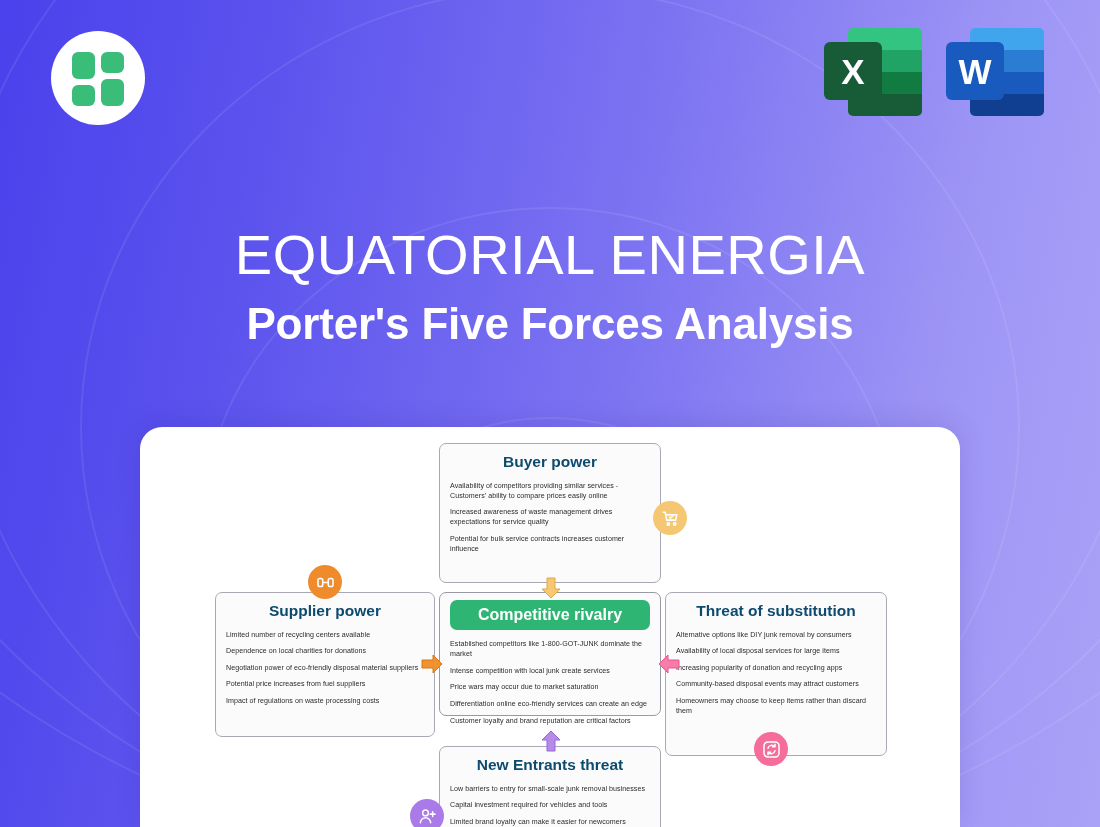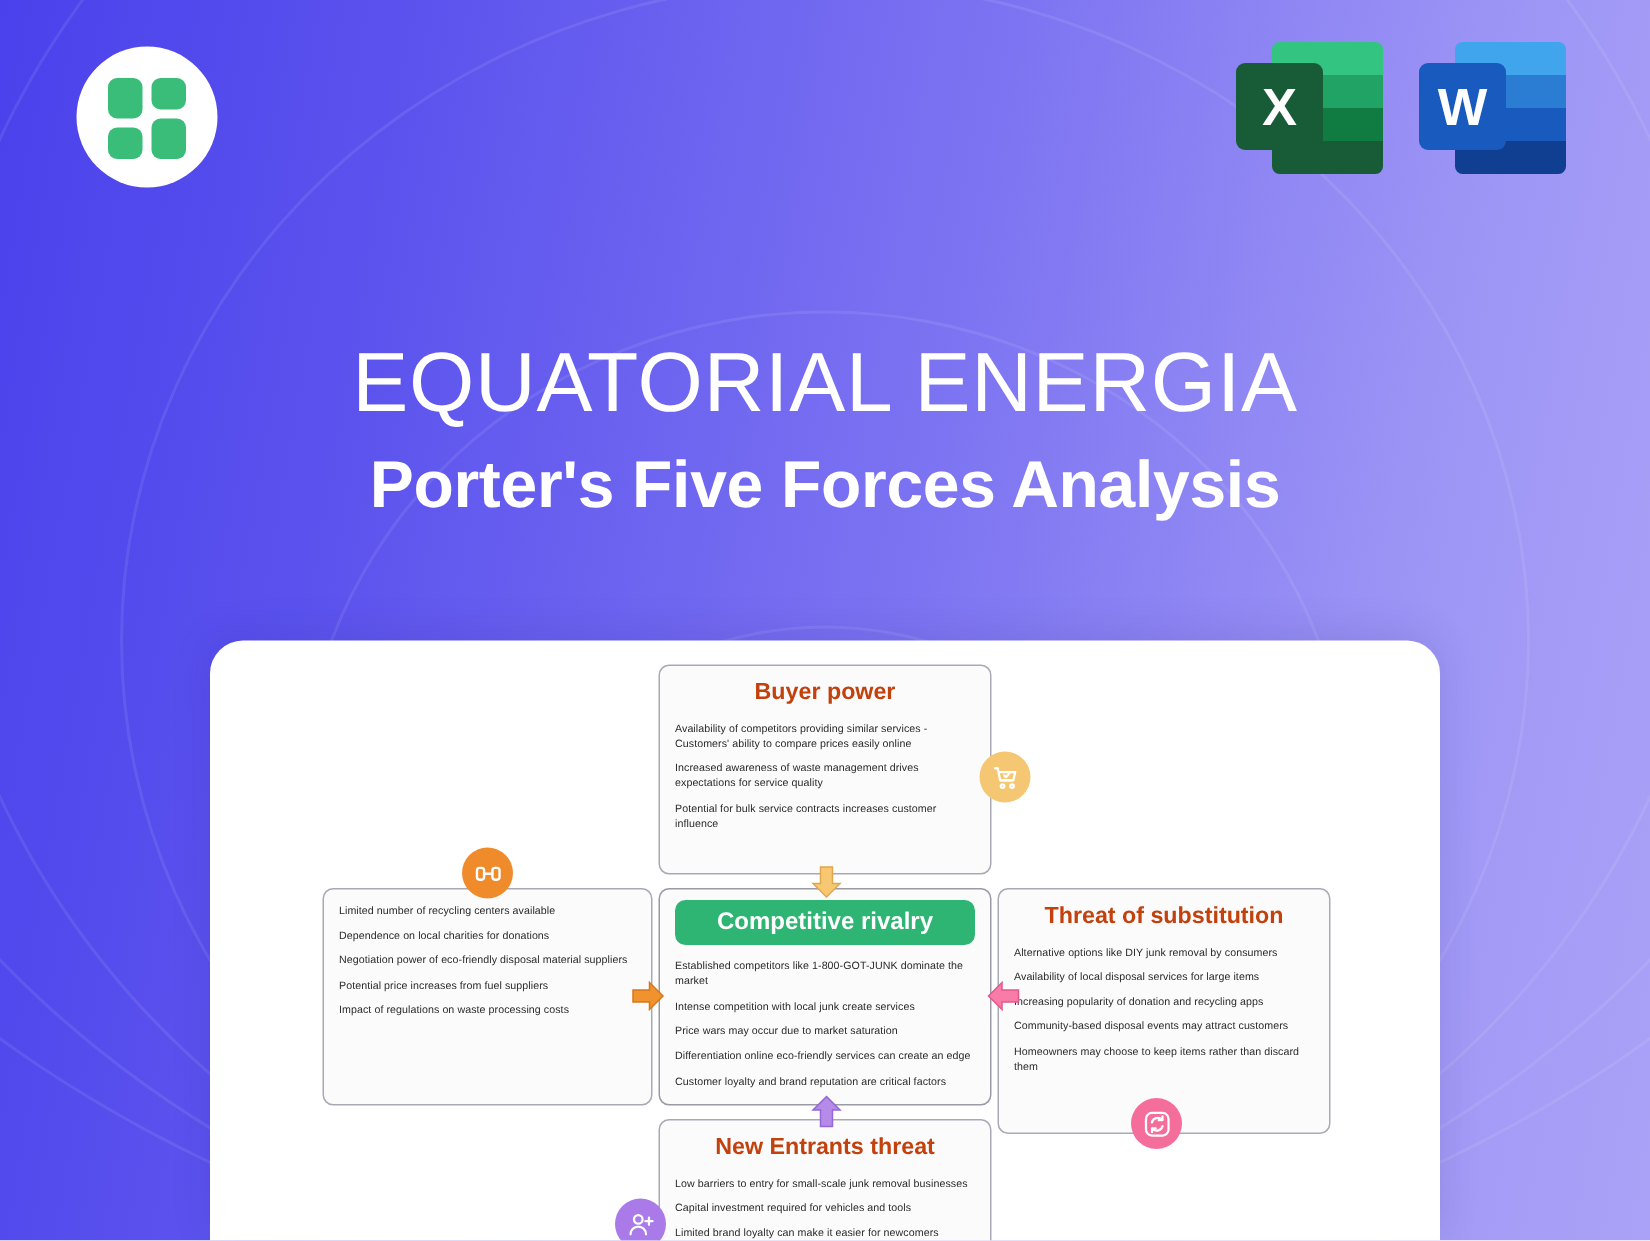--- a/index.html
+++ b/index.html
@@ -102,21 +102,21 @@
     position: absolute;
     border: 1px solid #a9a9b5;
     border-radius: 7px;
     background: #fbfbfc;
     padding: 9px 10px 8px 10px;
   }
   .force h3 {
     text-align: center;
     font-size: 15.5px;
     font-weight: bold;
-    color: #c2410c;
+    color: #0c4a6e;
     margin-bottom: 9px;
     line-height: 1.2;
   }
   .force.center { border-color: #9a9aa6; padding-top: 7px; }
   .force.center h3 {
     background: #2fb573;
     color: #ffffff;
     border-radius: 7px;
     padding: 5px 6px 6px;
     font-size: 16px;
@@ -126,21 +126,21 @@
   .force li {
     font-size: 7.1px;
     line-height: 1.42;
     color: #2a2a2a;
     margin-bottom: 6.5px;
     letter-spacing: 0.05px;
   }
 
   .box-buyer   { left: 299px; top: 16px;  width: 222px; height: 140px; }
   .box-supplier{ left: 75px;  top: 165px; width: 220px; height: 145px; }
-  .box-rivalry { left: 299px; top: 165px; width: 222px; height: 145px; }
+  .box-rivalry { left: 299px; top: 165px; width: 222px; height: 124px; }
   .box-subst   { left: 525px; top: 165px; width: 222px; height: 164px; }
   .box-entrant { left: 299px; top: 319px; width: 222px; height: 145px; }
 
   
   .conn { position: absolute; background: #b9b9c4; }
   .conn.v { width: 1px; }
   .conn.h { height: 1px; }
   .c-buyer   { left: 410px; top: 156px; height: 10px; }
   .c-entrant { left: 410px; top: 310px; height: 10px; }
   .c-supplier{ left: 295px; top: 237px; width: 6px; }
@@ -231,20 +231,21 @@
       <div class="force box-buyer">
         <h3>Buyer power</h3>
         <ul>
           <li>Availability of competitors providing similar services  -  Customers' ability to compare prices easily online</li>
           <li>Increased awareness of waste management drives expectations for service quality</li>
           <li>Potential for bulk service contracts increases customer influence</li>
         </ul>
       </div>
 
       <div class="force box-supplier">
+        <h3>Supplier power</h3>
         <ul>
           <li>Limited number of recycling centers available</li>
           <li>Dependence on local charities for donations</li>
           <li>Negotiation power of eco-friendly disposal material suppliers</li>
           <li>Potential price increases from fuel suppliers</li>
           <li>Impact of regulations on waste processing costs</li>
         </ul>
       </div>
 
       <div class="force center box-rivalry">

